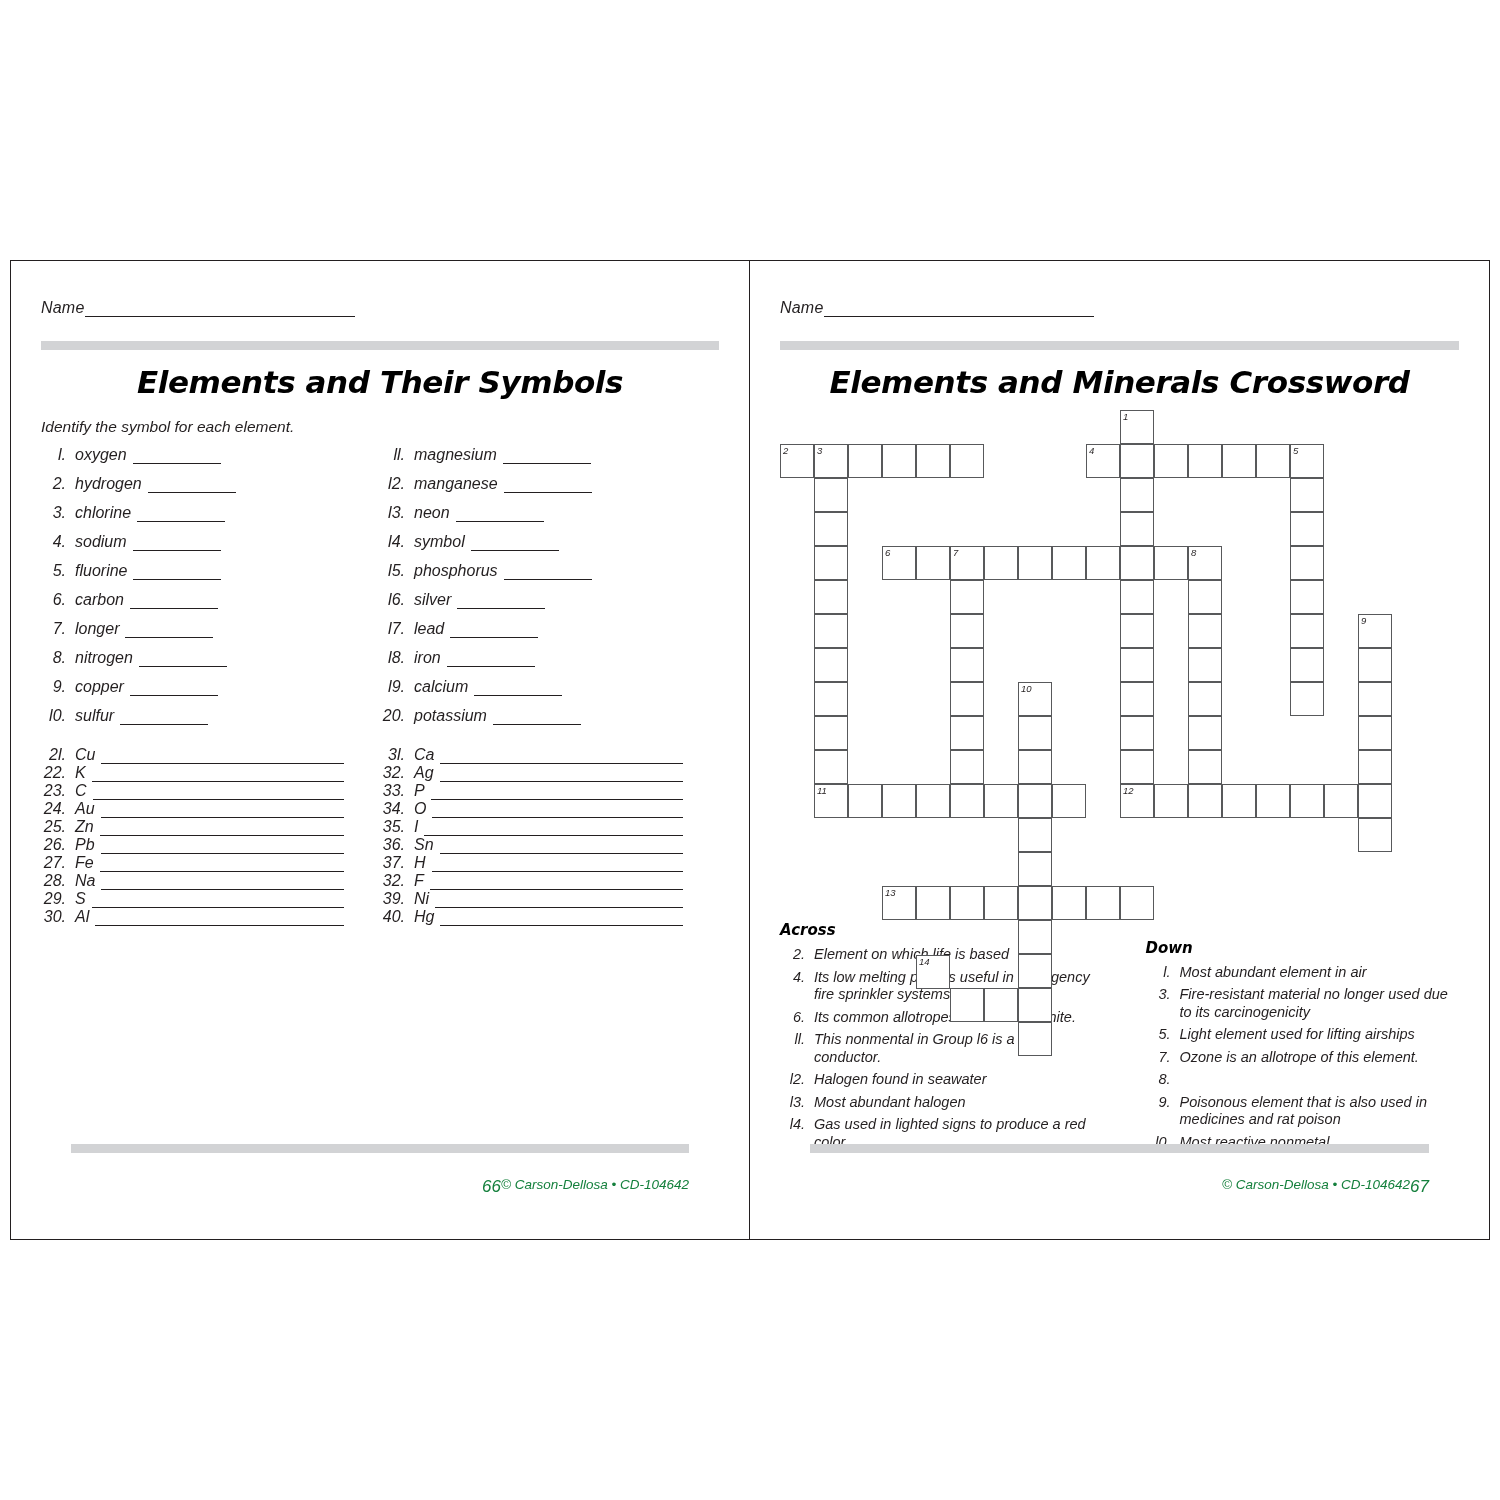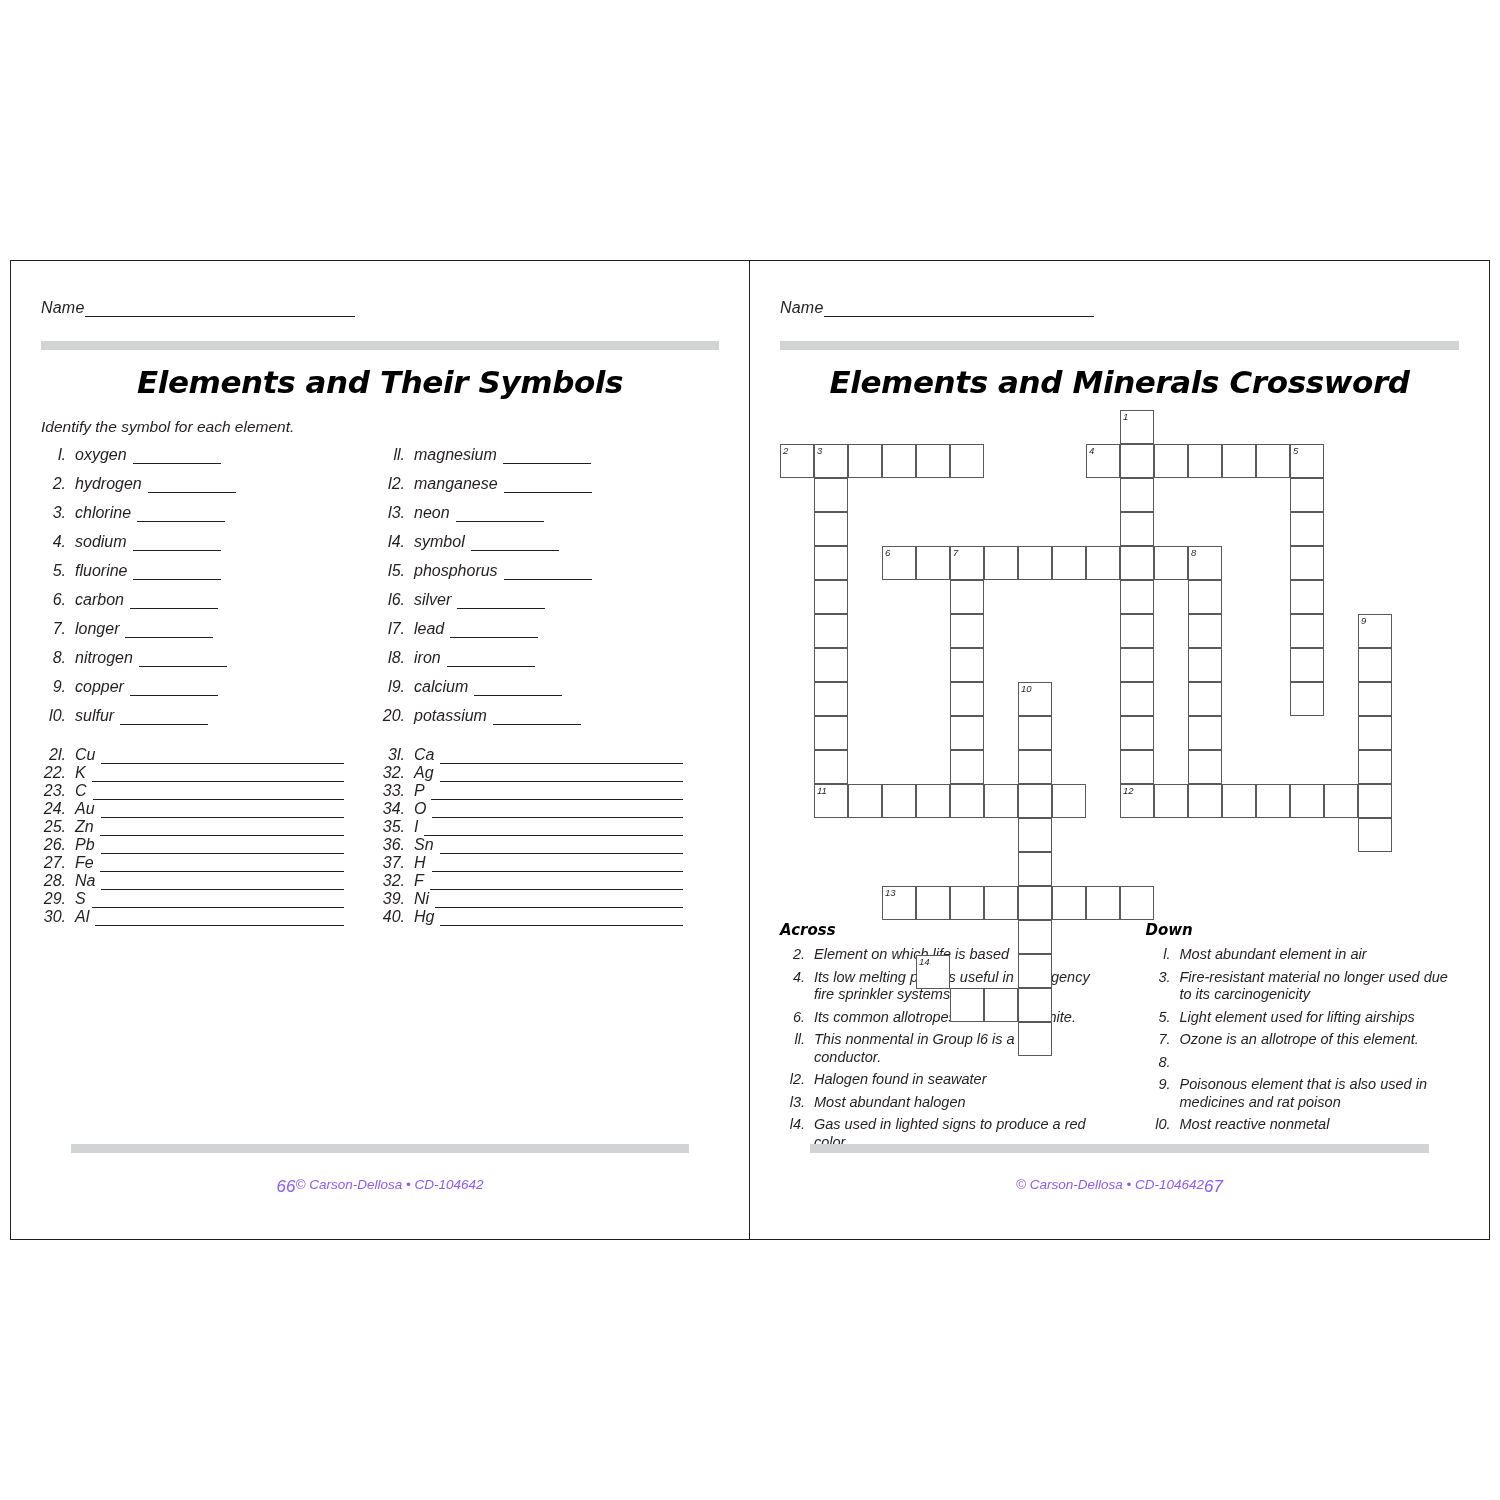--- a/index.html
+++ b/index.html
@@ -82,22 +82,22 @@
   }
   .short .qrule { width:88px; flex:none; }
   .long  .qrule { flex:1 1 auto; margin-right:36px; }
   .section2 .qitem { margin-bottom:0; }
   
   .footer {
     position:absolute;
     left:30px; right:30px; bottom:22px;
   }
   .footrow {
-    display:flex; justify-content:center;
-    font-size:13.5px; margin-top:24px; color:#8b5cf6;
+    display:flex; justify-content:flex-end;
+    font-size:13.5px; margin-top:24px; color:#15803d;
   }
   .footrow .pg { font-size:17px; }
   .footrow .cr { font-size:13.5px; }
   .right .footrow { flex-direction:row; }
   
   #xw {
     position:relative;
     width:680px; height:505px;
     margin-top:10px;
   }
@@ -109,21 +109,21 @@
   }
   .cell .cnum {
     position:absolute;
     left:2px; top:0px;
     font-size:9.5px;
     line-height:11px;
     color:#231f20;
     font-family:"Liberation Sans", sans-serif;
   }
   
-  .clues { display:flex; margin-top:6px; }
+  .clues { display:flex; margin-top:6px;align-items:flex-end; }
   .cluecol { width:50%; padding-right:10px; }
   .cluecol.down { padding-left:26px; }
   .clue-head {
     font-family:"DejaVu Sans", sans-serif;
     font-weight:bold; font-size:15px;
     margin-bottom:7px; color:#000;
   }
   .clue {
     display:flex; font-size:14.5px; line-height:17.5px;
     margin-bottom:5px; color:#231f20;

